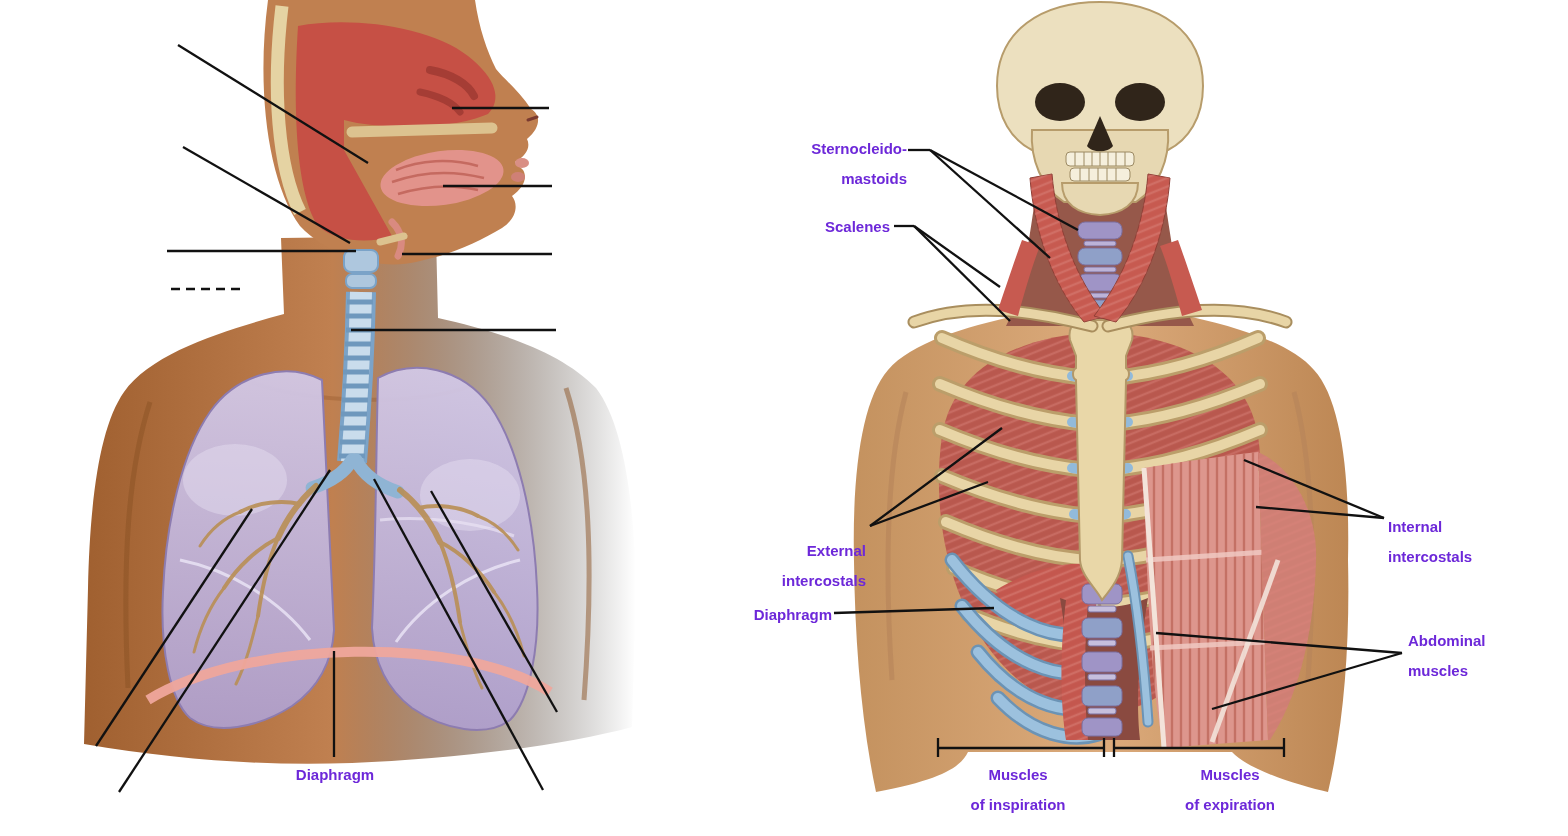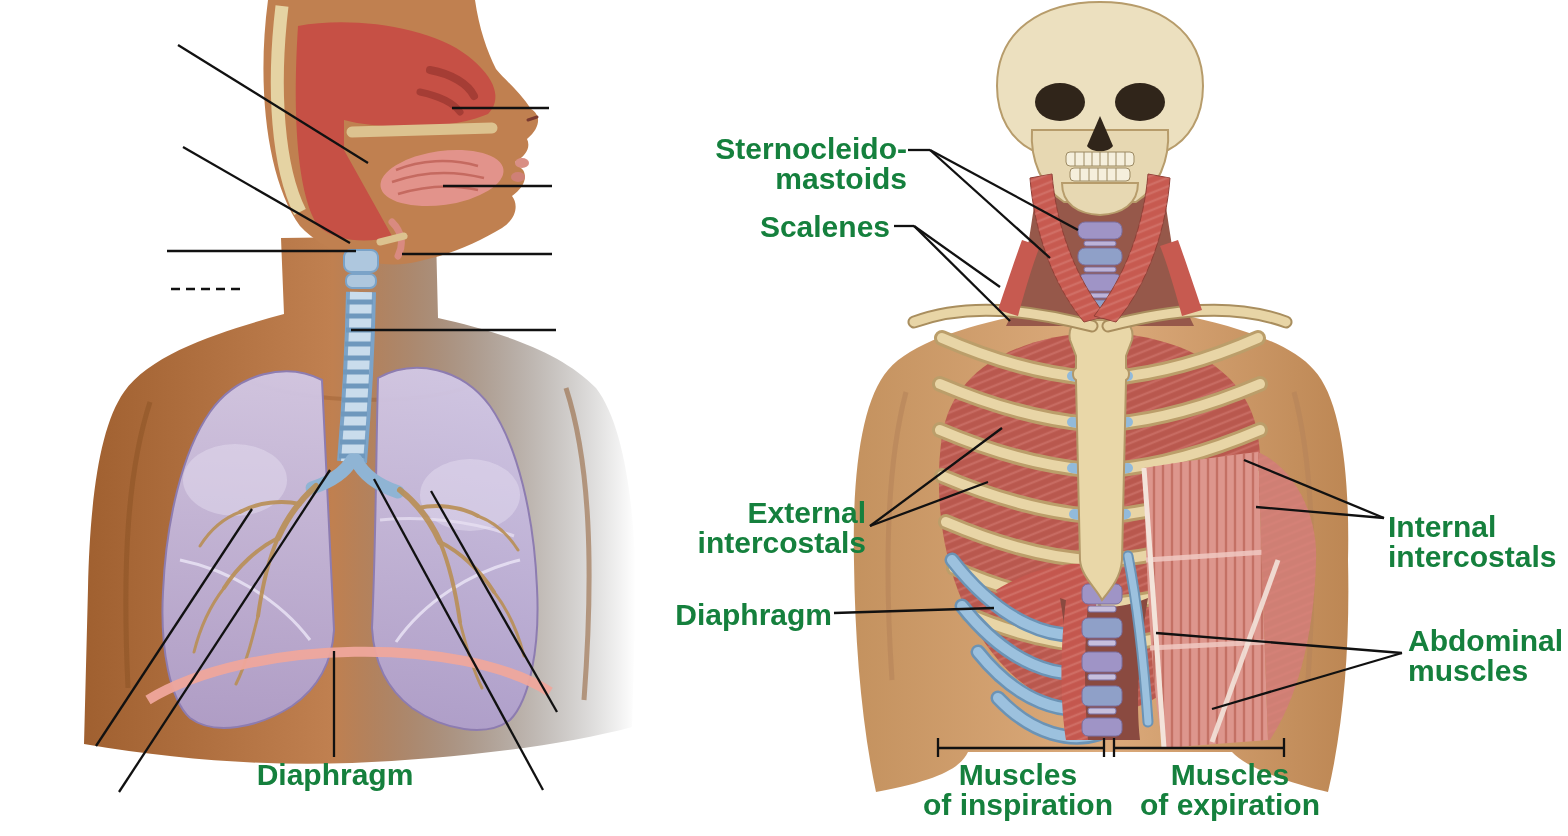--- a/index.html
+++ b/index.html
@@ -9,23 +9,23 @@
     width: 1568px;
     height: 836px;
     background: #ffffff;
     overflow: hidden;
     font-family: "Liberation Sans", sans-serif;
   }
   .canvas svg { position: absolute; top: 0; }
   .anat-label {
     position: absolute;
     font-weight: 700;
-    font-size: 30px;
+    font-size: 15px;
     line-height: 30px;
-    color: #15803d;
+    color: #6d28d9;
     white-space: pre-line;
   }
   .ta-r { text-align: right; }
   .ta-c { text-align: center; }
 </style>
 </head>
 <body>
 
 <div class="canvas">
 
@@ -356,21 +356,21 @@
     </g>
   </svg>
 
   <div class="anat-label ta-c" style="left:250px; top:760px; width:170px;">Diaphragm</div>
 
   <div class="anat-label ta-r" style="left:695px; top:134px; width:212px;">Sternocleido-
 mastoids</div>
 
   <div class="anat-label ta-r" style="left:740px; top:212px; width:150px;">Scalenes</div>
 
-  <div class="anat-label ta-r" style="left:650px; top:498px; width:216px;">External
+  <div class="anat-label ta-r" style="left:650px; top:536px; width:216px;">External
 intercostals</div>
 
   <div class="anat-label ta-r" style="left:668px; top:600px; width:164px;">Diaphragm</div>
 
   <div class="anat-label" style="left:1388px; top:492px; width:180px;margin-top:20px;">Internal
 intercostals</div>
 
   <div class="anat-label" style="left:1408px; top:626px; width:170px;">Abdominal
 muscles</div>
 

